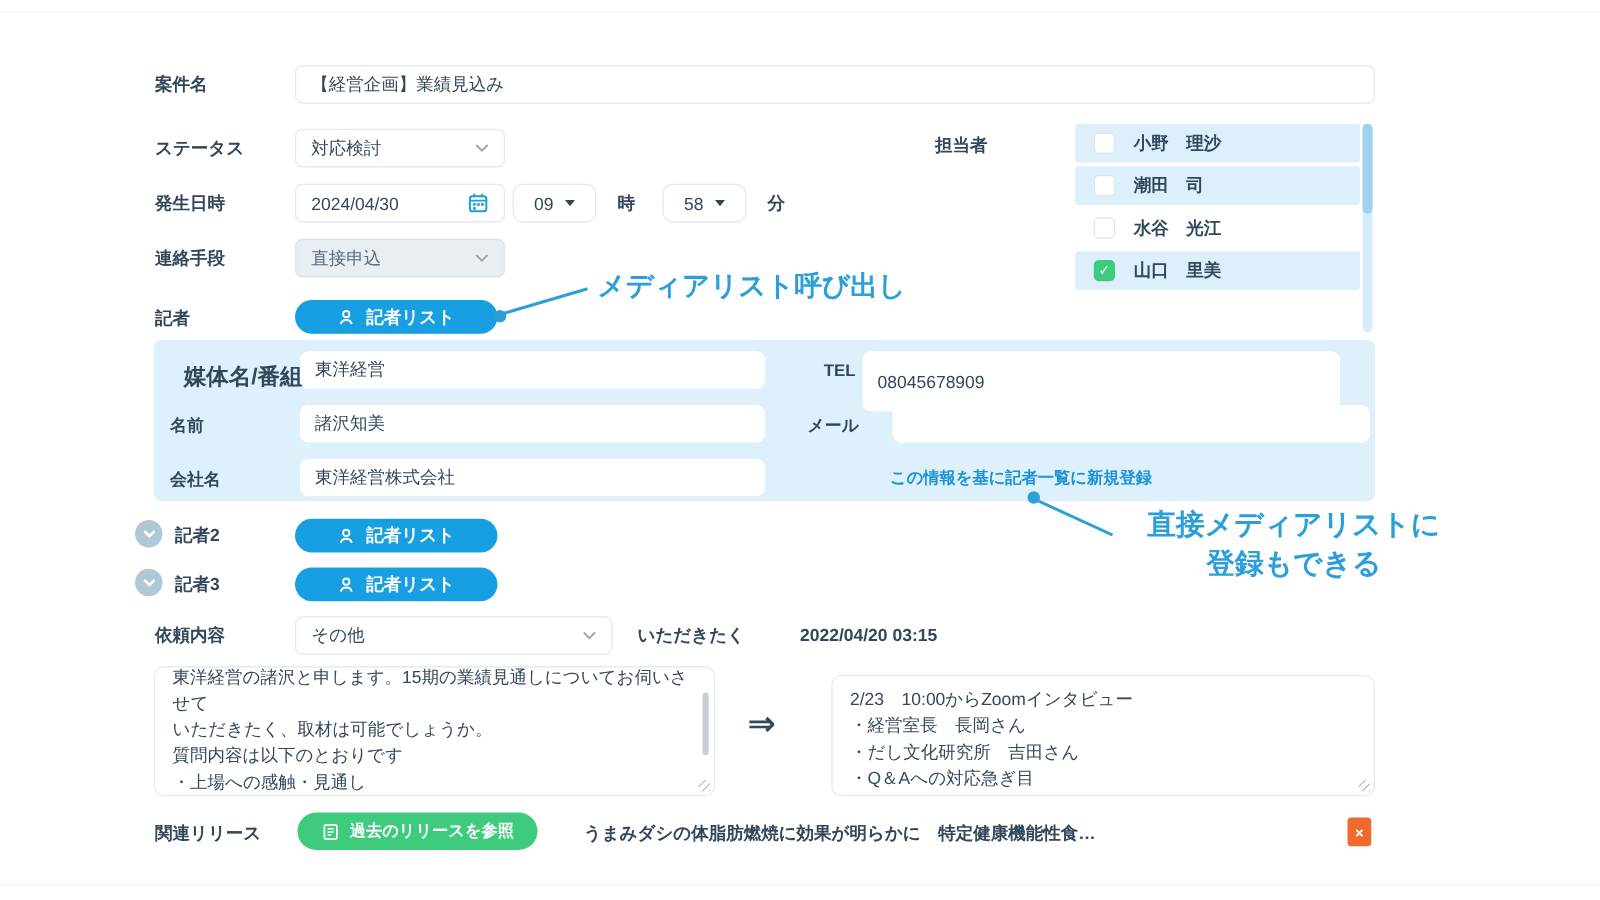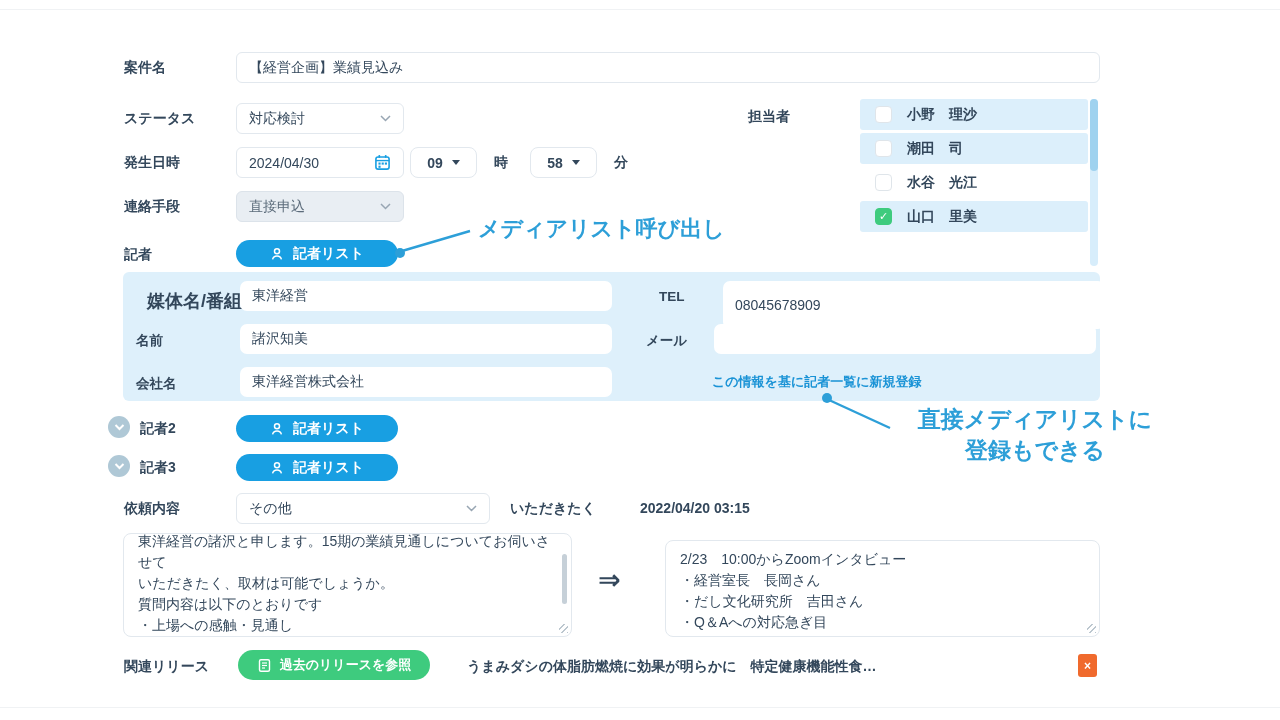--- a/index.html
+++ b/index.html
@@ -6,21 +6,21 @@
   body{font-family:"Liberation Sans","DejaVu Sans",sans-serif;color:#33475B;}
   #canvas{position:relative;width:1280px;height:720px;background:#fff;overflow:hidden;}
   .abs{position:absolute;}
   .hline{position:absolute;left:0;width:1280px;height:1px;background:#F0F2F4;}
   .lbl{font-size:14px;font-weight:700;color:#33475B;white-space:nowrap;}
   .box{background:#fff;border:1px solid #E2E8EE;border-radius:6px;font-size:14px;color:#33475B;
        display:flex;align-items:center;padding:0 12px;box-sizing:border-box;text-align:right;}
   .sel{justify-content:space-between;cursor:pointer;}
   .sel-gray{background:#E9EEF3;border-color:#DCE3EA;color:#5B6B7A;}
   .tsel{background:#fff;border:1px solid #E2E8EE;border-radius:8px;display:flex;align-items:center;
-        justify-content:center;gap:9px;font-size:14px;font-weight:700;color:#33475B;box-sizing:border-box;cursor:pointer;}
+        justify-content:center;gap:9px;font-size:14px;font-weight:400;color:#33475B;box-sizing:border-box;cursor:pointer;}
   .tri{width:0;height:0;border-left:4px solid transparent;border-right:4px solid transparent;border-top:5px solid #33475B;}
   .pill{background:#189FE2;border:none;border-radius:14px;color:#fff;font-weight:700;font-size:14px;
         display:flex;align-items:center;justify-content:center;gap:9px;cursor:pointer;padding:0;box-sizing:border-box;}
   .panel{background:#DEF0FB;border-radius:6px;}
   .pinput{background:#fff;border:none;border-radius:7px;font-size:14px;color:#33475B;display:flex;
           align-items:center;padding:0 12px;box-sizing:border-box;}
   .member{display:flex;align-items:center;gap:15px;padding-left:15px;height:31px;border-radius:3px;box-sizing:border-box;cursor:pointer;}
   .member-blue{background:#DCEFFB;}
   .member-white{background:#fff;}
   .cb{width:17px;height:17px;border-radius:4px;background:#fff;border:1px solid #DFE5EA;box-sizing:border-box;
@@ -131,21 +131,21 @@
   </button>
 
   <div class="abs note" style="left:478px;top:214px;font-size:22px">メディアリスト呼び出し</div>
 
   <div class="abs panel" style="left:123px;top:272px;width:977px;height:129px">
     <div class="abs lbl" style="left:24px;top:17px;font-size:18px">媒体名/番組名</div>
     <div class="abs pinput" style="left:117px;top:9px;width:372px;height:30px">
       <span>東洋経営</span>
     </div>
     <div class="abs lbl" style="left:536px;top:17px;font-size:13.5px">TEL</div>
-    <div class="abs pinput" style="left:600px;top:9px;width:382px;height:48px">
+    <div class="abs pinput" style="left:567px;top:9px;width:382px;height:48px">
       <span>08045678909</span>
     </div>
 
     <div class="abs lbl" style="left:13px;top:60px;font-size:13.5px">名前</div>
     <div class="abs pinput" style="left:117px;top:52px;width:372px;height:30px">
       <span>諸沢知美</span>
     </div>
     <div class="abs lbl" style="left:523px;top:60px;font-size:13.5px">メール</div>
     <div class="abs pinput" style="left:591px;top:52px;width:382px;height:30px">
       <span></span>

